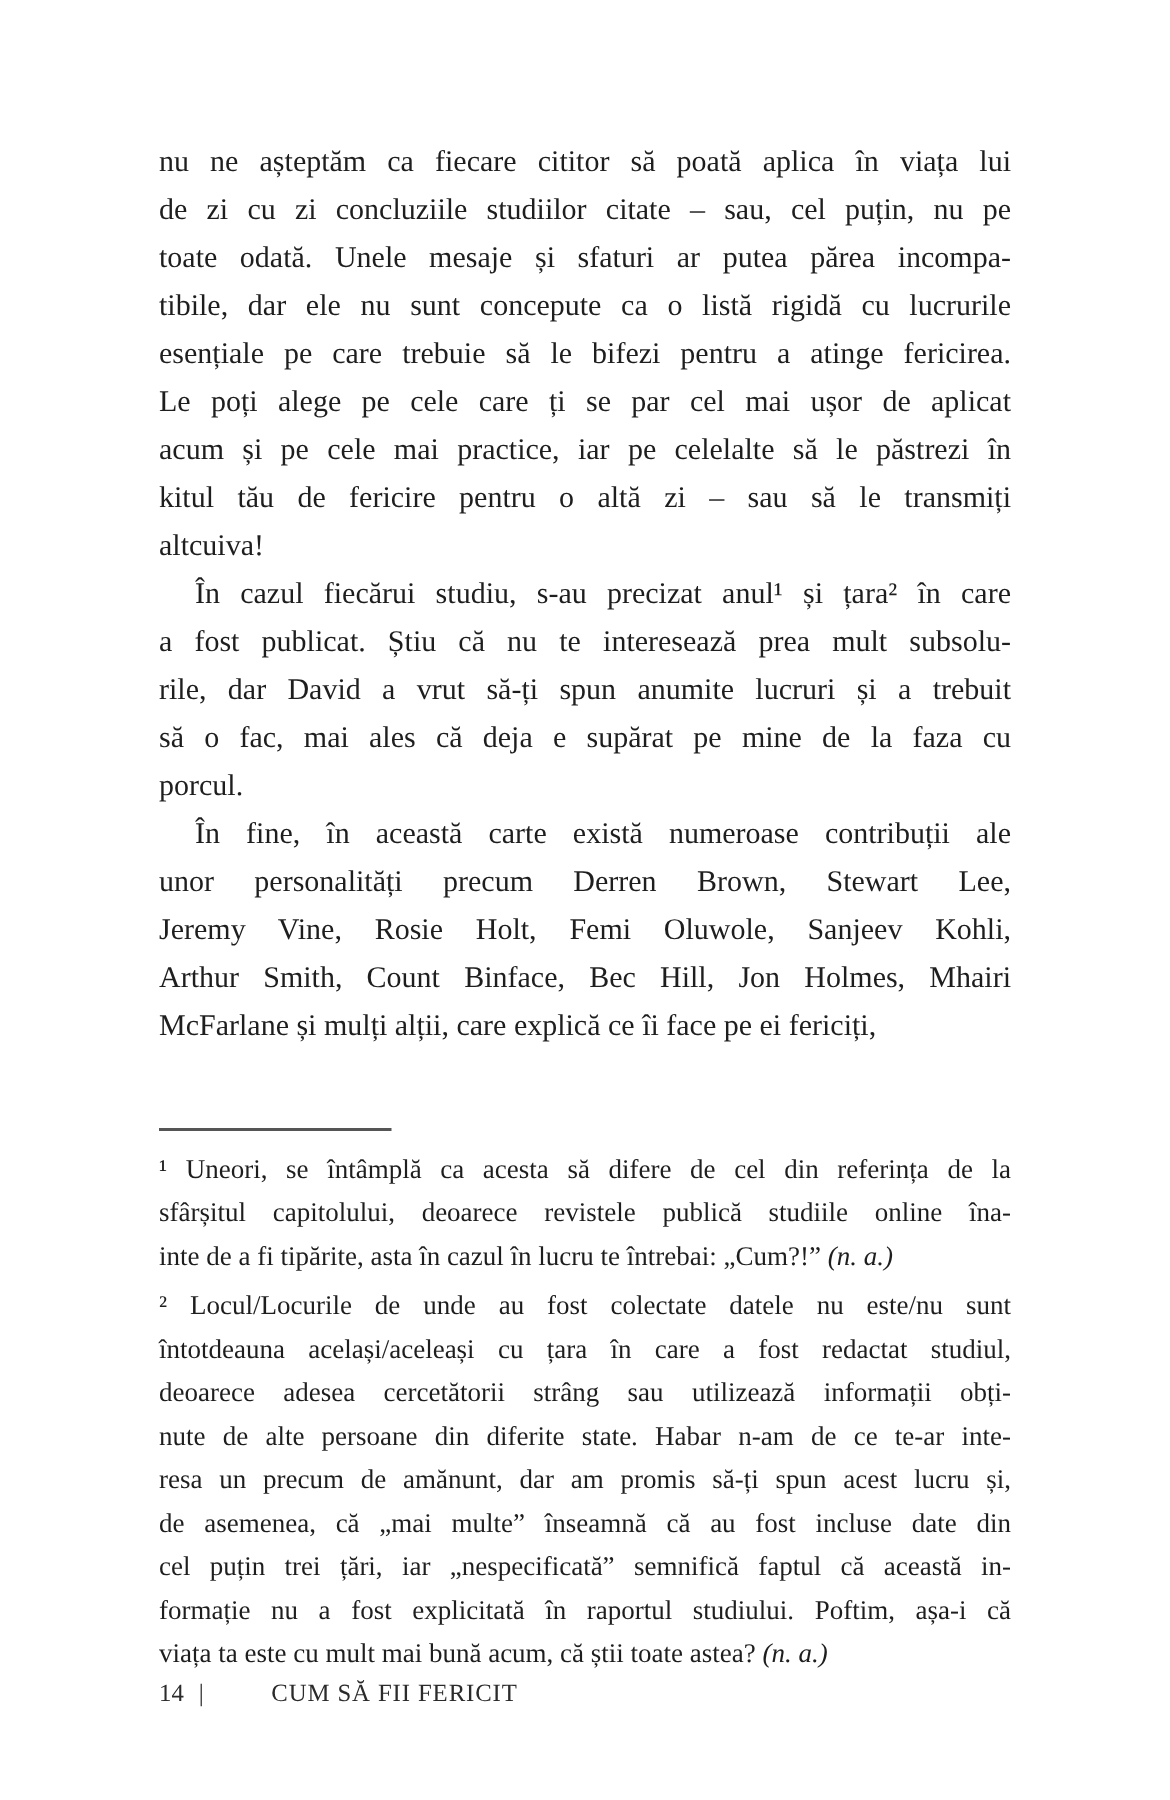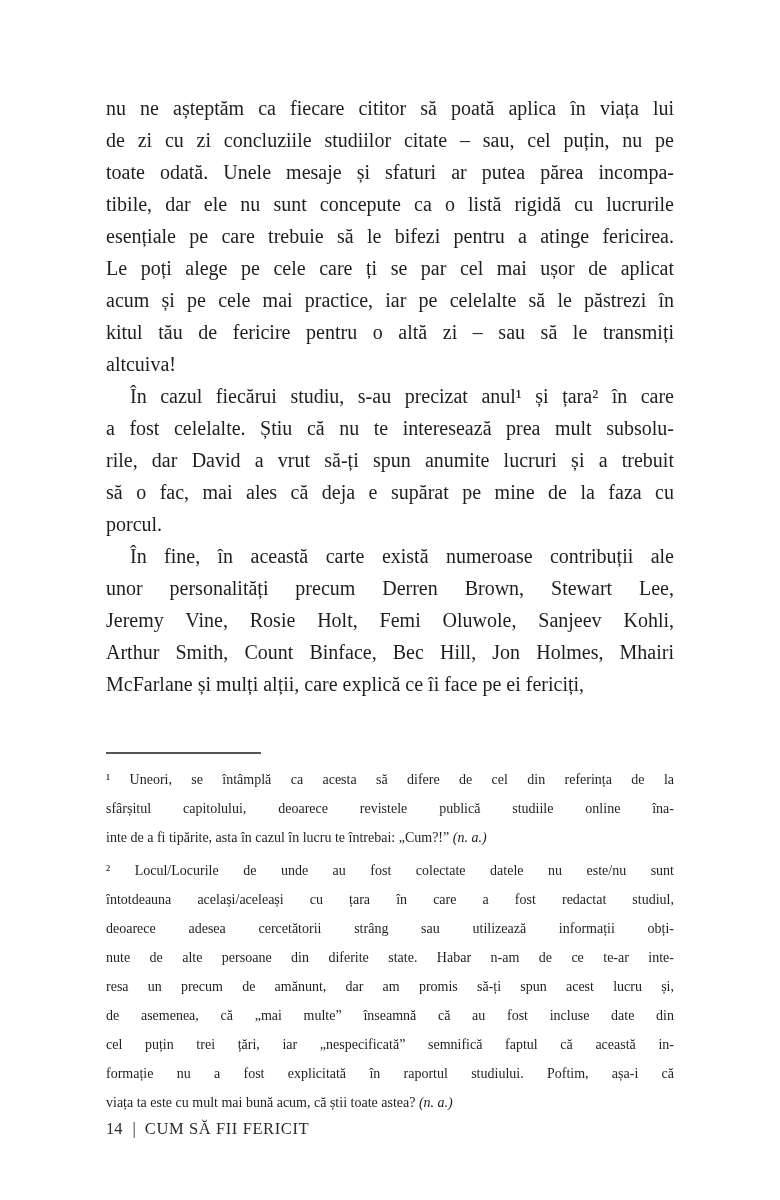--- a/index.html
+++ b/index.html
@@ -40,21 +40,21 @@
     font-family: Liberation Serif, serif;
   }
   .footnote-separator {
     width: 155px;
     height: 2px;
     background: #555555;
     margin-top: 52px;
     margin-bottom: 11px;
   }
   .footnotes {
-    font-size: 14px;
+    font-size: 18px;
     line-height: 29px;
   }
   .footnote + .footnote {
     margin-top: 4px;
   }
   .italic {
     font-style: italic;
   }
   .footer {
     position: absolute;
@@ -68,20 +68,21 @@
     display: inline-block;
   }
   .footer .bar {
     display: inline-block;
     margin: 0 9px 0 10px;
     color: #2b2b2b;
   }
   .footer .running-title {
     display: inline-block;
     letter-spacing: 0.6px;
+    margin-left: 36px;
   }
 </style>
 </head>
 <body>
 
 <div class="page">
   <div class="text-block">
     <div class="body-text" id="body-text">
         <div class="para">
           <div class="line">nu ne așteptăm ca fiecare cititor să poată aplica în viața lui</div>
@@ -89,21 +90,21 @@
           <div class="line">toate odată. Unele mesaje și sfaturi ar putea părea incompa-</div>
           <div class="line">tibile, dar ele nu sunt concepute ca o listă rigidă cu lucrurile</div>
           <div class="line">esențiale pe care trebuie să le bifezi pentru a atinge fericirea.</div>
           <div class="line">Le poți alege pe cele care ți se par cel mai ușor de aplicat</div>
           <div class="line">acum și pe cele mai practice, iar pe celelalte să le păstrezi în</div>
           <div class="line">kitul tău de fericire pentru o altă zi – sau să le transmiți</div>
           <div class="line last">altcuiva!</div>
         </div>
         <div class="para indent">
           <div class="line">În cazul fiecărui studiu, s-au precizat anul¹ și țara² în care</div>
-          <div class="line">a fost celelalte. Știu că nu te interesează prea mult subsolu-</div>
+          <div class="line">a fost publicat. Știu că nu te interesează prea mult subsolu-</div>
           <div class="line">rile, dar David a vrut să-ți spun anumite lucruri și a trebuit</div>
           <div class="line">să o fac, mai ales că deja e supărat pe mine de la faza cu</div>
           <div class="line last">porcul.</div>
         </div>
         <div class="para indent">
           <div class="line">În fine, în această carte există numeroase contribuții ale</div>
           <div class="line">unor personalități precum Derren Brown, Stewart Lee,</div>
           <div class="line">Jeremy Vine, Rosie Holt, Femi Oluwole, Sanjeev Kohli,</div>
           <div class="line">Arthur Smith, Count Binface, Bec Hill, Jon Holmes, Mhairi</div>
           <div class="line last">McFarlane și mulți alții, care explică ce îi face pe ei fericiți,</div>

